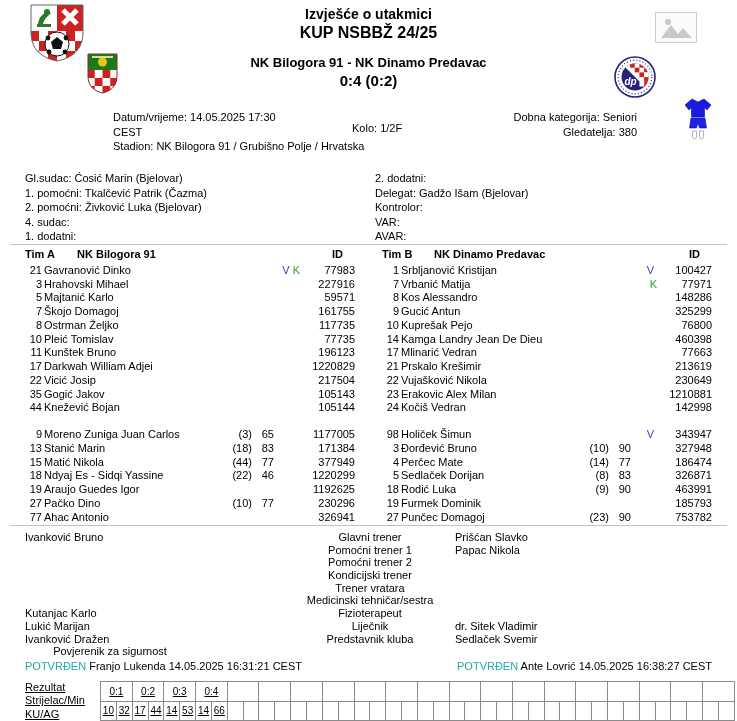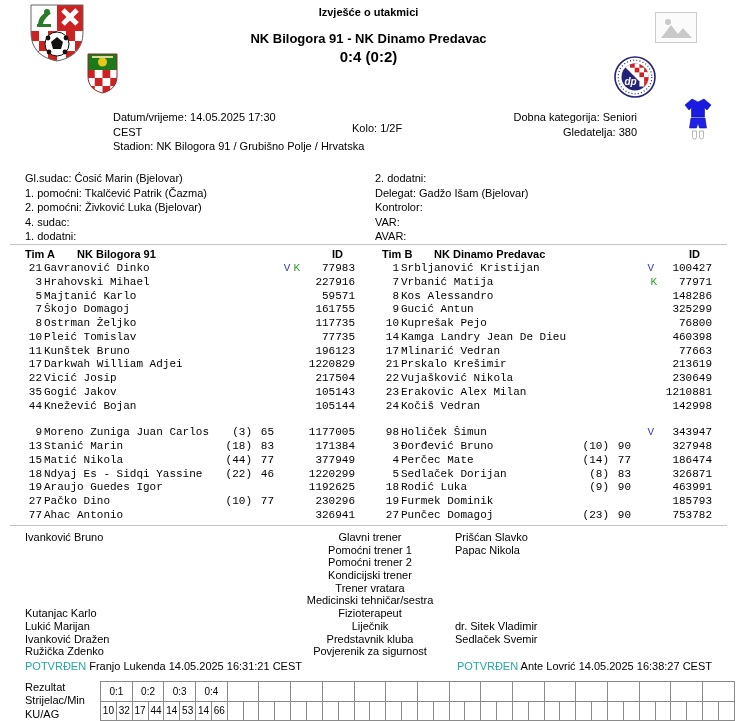--- a/index.html
+++ b/index.html
@@ -1,21 +1,21 @@
 <!DOCTYPE html>
 <html><head>
 <meta charset="utf-8">
 <style>
   html,body{margin:0;padding:0;background:#fff;}
   .page{position:relative;width:737px;height:721px;background:#fff;overflow:hidden;
         font-family:"Liberation Sans", sans-serif;color:#000;font-size:11px;}
 
   
   .titles{position:absolute;left:0;right:0;top:6px;text-align:center;}
-  .t-report{font-size:11px;font-weight:bold;}
+  .t-report{font-size:14px;font-weight:bold;}
   .t-comp{font-size:16px;font-weight:bold;margin-top:2px;}
   .t-match{font-size:13px;font-weight:bold;margin-top:13px;}
   .t-score{font-size:15px;font-weight:bold;margin-top:2px;}
   .crest-fed{position:absolute;left:30px;top:4px;}
   .crest-bil{position:absolute;left:87px;top:53px;}
   .img-ph{position:absolute;right:40px;top:12px;}
   .crest-dp{position:absolute;right:81px;top:56px;}
   .kit{position:absolute;right:24px;top:98px;}
 
   
@@ -31,21 +31,21 @@
   .sep1{top:244px;} .sep2{top:525px;}
 
   
   .teams{position:absolute;left:25px;top:248px;width:687px;display:flex;}
   .team{width:330px;}
   .team+.team{margin-left:27px;}
   .thead{display:flex;font-weight:bold;height:14px;align-items:baseline;}
   .th-tim{width:52px;}
   .th-name{flex:1;}
   .th-id{width:55px;text-align:right;padding-right:12px;box-sizing:border-box;}
-  .prow{display:flex;height:13.75px;align-items:flex-start;white-space:nowrap;font-family:Liberation Mono, monospace;}
+  .prow{display:flex;height:13.75px;align-items:flex-end;white-space:nowrap;}
   .p-num{width:17px;text-align:right;flex:none;}
   .p-name{flex:1;margin-left:2px;overflow:hidden;}
   .p-orig{width:30px;text-align:right;flex:none;}
   .p-min{width:22px;text-align:right;flex:none;}
   .p-badge{width:26px;flex:none;display:flex;justify-content:flex-end;gap:3px;}
   .bv{color:#3a3ac0;} .bk{color:#2f9e2f;}
   .p-id{width:55px;text-align:right;flex:none;}
   .subs{margin-top:13px;}
 
   
@@ -53,21 +53,21 @@
   .staff-row{display:flex;height:12.7px;align-items:baseline;}
   .s-left{width:260px;}
   .s-role{width:170px;text-align:center;}
   .s-right{flex:1;}
 
   
   .confirm{position:absolute;left:25px;right:25px;top:660px;display:flex;justify-content:space-between;}
   .conf-status{color:#26a7a7;}
 
   
-  .result{position:absolute;left:25px;top:681px;display:flex;}
+  .result{position:absolute;left:25px;top:681px;display:flex;text-decoration:underline;}
   .r-labels{width:75px;line-height:13.4px;}
   table.goals{border-collapse:collapse;table-layout:fixed;width:635px;}
   table.goals td{border:1px solid #8a8a8a;height:12.3px;padding:0;text-align:center;
                  font-size:10px;overflow:hidden;}
 </style>
 </head>
 <body>
 
 <div class="page">
 
@@ -169,20 +169,21 @@
     <svg width="30" height="44" viewBox="0 0 30 44">
       <path d="M9,1 L15,4 L21,1 L28,7 L24,12 L21.5,9.5 L21.5,19 L8.5,19 L8.5,9.5 L6,12 L2,7 Z" fill="#1a1ae0" stroke="#0d0da0" stroke-width="0.6"></path>
       <path d="M8,20 L22,20 L23.5,30 L16.5,30 L15,25 L13.5,30 L6.5,30 Z" fill="#2020e8" stroke="#0d0da0" stroke-width="0.6"></path>
       <path d="M9.5,33 h4 v6 a2,2 0 0 1 -4,0 Z" fill="#ffffff" stroke="#999" stroke-width="0.7"></path>
       <path d="M16.5,33 h4 v6 a2,2 0 0 1 -4,0 Z" fill="#ffffff" stroke="#999" stroke-width="0.7"></path>
     </svg>
   </div>
 
   <div class="titles">
     <div class="t-report">Izvješće o utakmici</div>
+    <div class="t-comp">KUP NSBBŽ  24/25</div>
     <div class="t-match">NK Bilogora 91 - NK Dinamo Predavac</div>
     <div class="t-score">0:4 (0:2)</div>
   </div>
 
   <div class="info-left">
     <div>Datum/vrijeme: 14.05.2025 17:30</div>
     <div>CEST</div>
     <div>Stadion: NK Bilogora 91 / Grubišno Polje / Hrvatska</div>
   </div>
   <div class="info-center">Kolo: 1/2F</div>
@@ -712,21 +713,20 @@
     <span class="s-right">dr. Sitek Vladimir</span>
   </div>
 
   <div class="staff-row">
     <span class="s-left">Ivanković Dražen</span>
     <span class="s-role">Predstavnik kluba</span>
     <span class="s-right">Sedlaček Svemir</span>
   </div>
 
   <div class="staff-row">
-    <span class="s-left">Ružička Zdenko</span>
     <span class="s-role">Povjerenik za sigurnost</span>
     <span class="s-right"></span>
   </div>
 </div>
 
   <div class="confirm">
     <div>
       <span class="conf-status">POTVRĐEN</span><span> Franjo Lukenda 14.05.2025 16:31:21 CEST</span>
     </div>
     <div>

